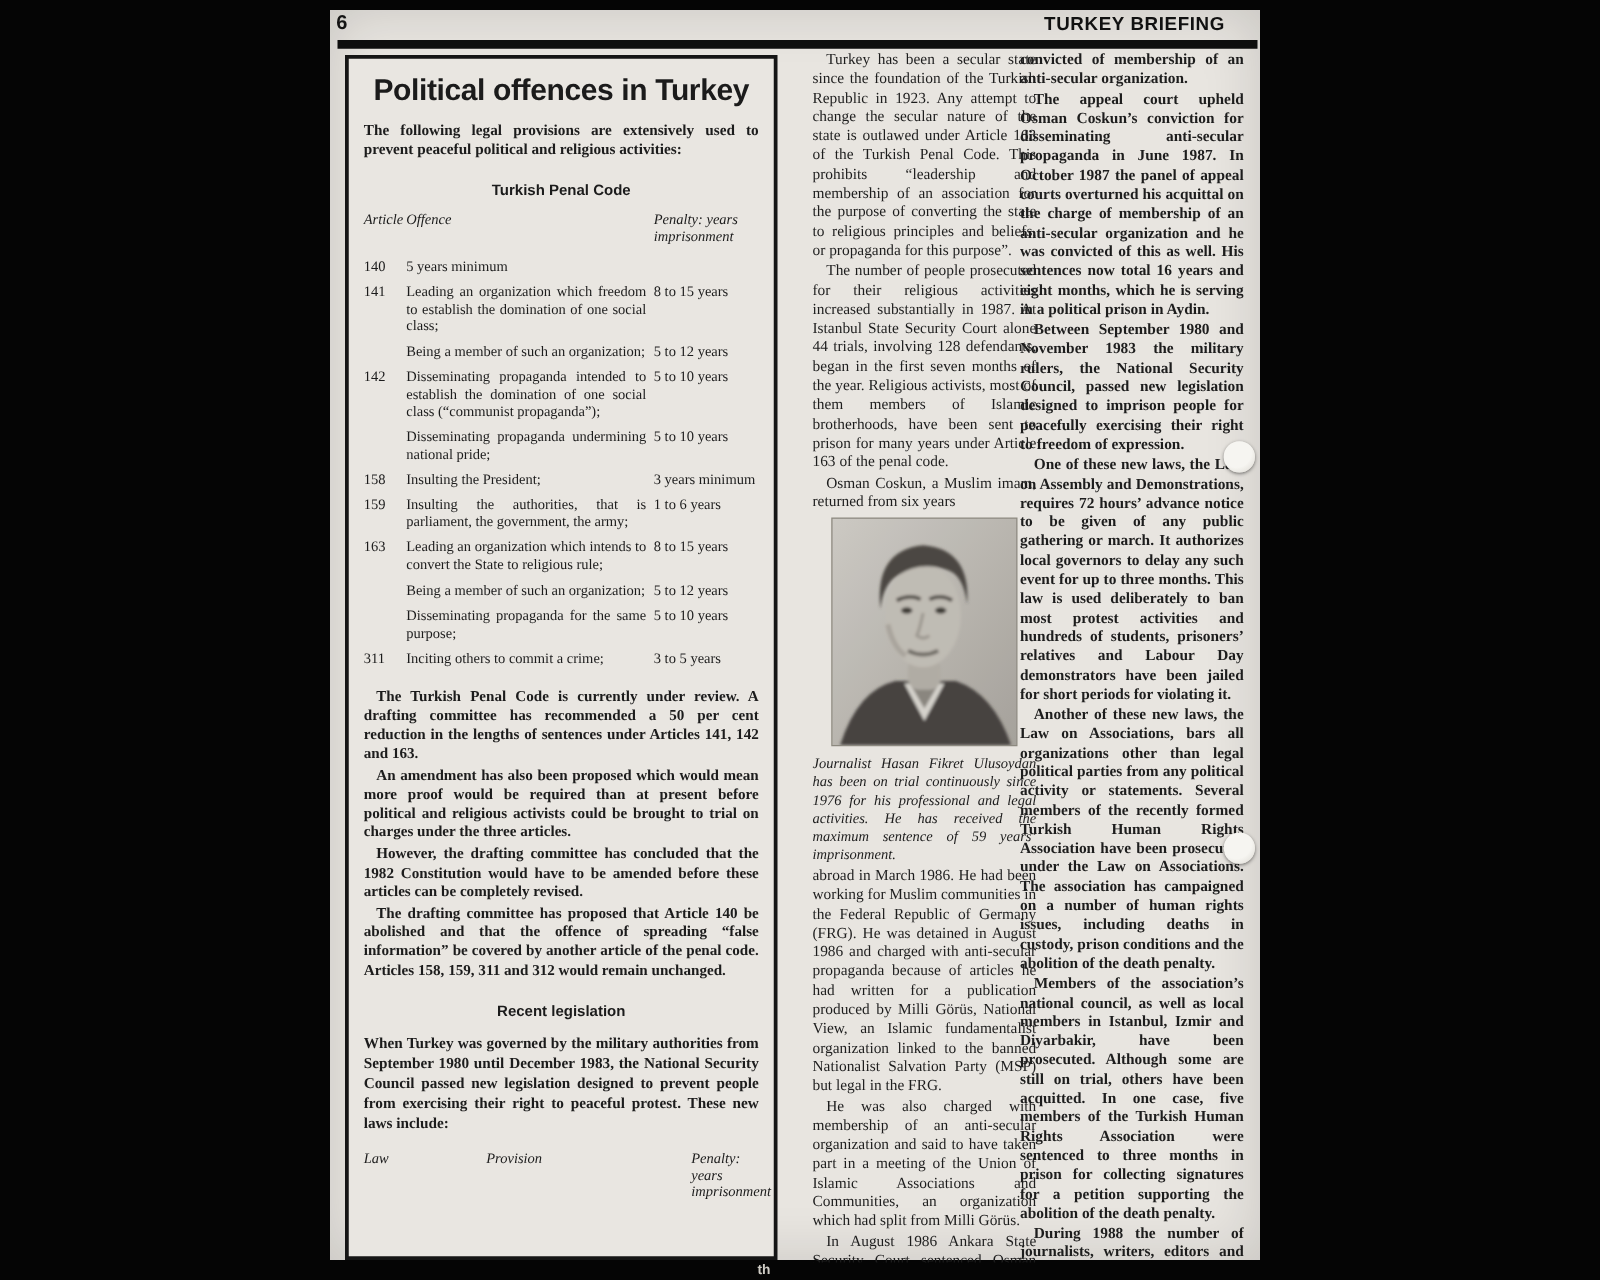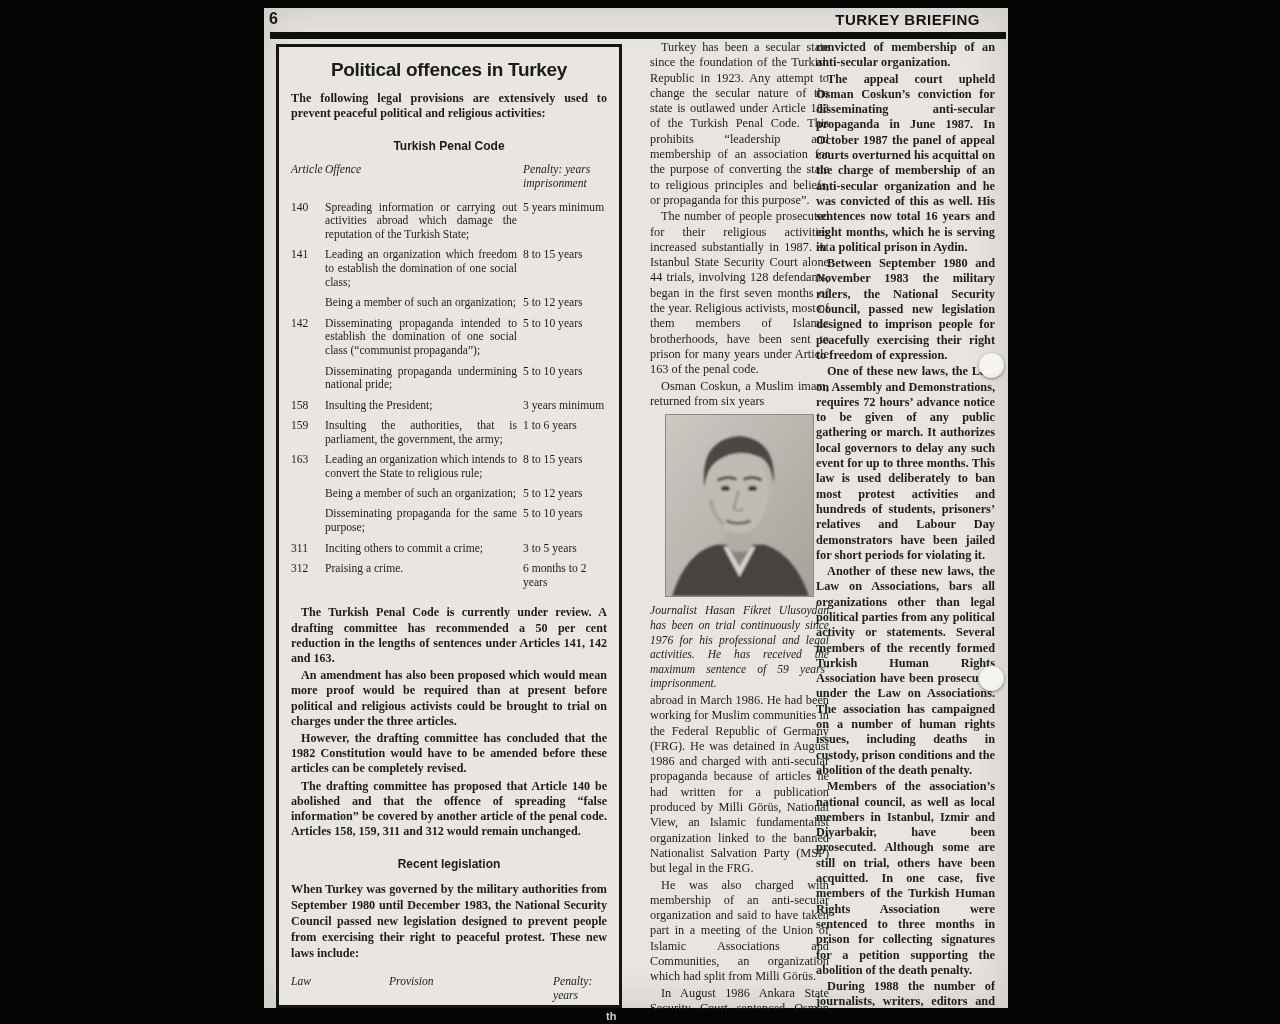--- a/index.html
+++ b/index.html
@@ -14,21 +14,21 @@
          font-weight:bold;font-size:16px;color:#141414;}
   .mast-title{position:absolute;right:28px;top:1px;font-family:"Liberation Sans",sans-serif;
          font-weight:bold;font-size:15px;letter-spacing:.5px;color:#111;}
   .head-rule{position:absolute;left:6px;top:24px;width:736px;height:7px;background:#0e0e0e;}
 
   
   .fbox{position:absolute;left:12px;top:36px;width:346px;height:964px;
         border:3px solid #151515;background:#e9e6e1;box-sizing:border-box;
         padding:8px 10px 6px 10px;overflow:hidden;}
   .fbox h1{margin:4px 0 10px 0;text-align:center;font-family:"Liberation Sans",sans-serif;
-        font-weight:bold;font-size:19px;color:#1b1b1b;letter-spacing:-.3px;}
+        font-weight:bold;font-size:24px;color:#1b1b1b;letter-spacing:-.3px;}
   .fbox .intro{font-weight:bold;font-size:12.2px;line-height:15px;text-align:justify;margin:0 2px 8px 2px;}
   .fbox h2{margin:18px 0 10px 0;text-align:center;font-family:"Liberation Sans",sans-serif;
         font-weight:bold;font-size:12px;color:#1b1b1b;}
   .tbl{font-size:11.6px;line-height:13.8px;margin:0 2px;}
   .thead{display:grid;grid-template-columns:28px 192px 1fr;column-gap:6px;
         font-style:italic;margin-bottom:10px;}
   .thead .h3{white-space:pre-line;}
   .trow{display:grid;grid-template-columns:28px 192px 1fr;column-gap:6px;margin-bottom:6.5px;
         text-align:left;}
   .c-off{text-align:justify;}
@@ -84,21 +84,20 @@
     <h2>Turkish Penal Code</h2>
     <div class="tbl">
       <div class="thead">
         <span>Article</span>
         <span>Offence</span>
         <span class="h3">Penalty: years
 imprisonment</span>
       </div>
       <div class="trow">
         <span class="c-art">140</span>
-        <span class="c-off">Spreading information or carrying out activities abroad which damage the reputation of the Turkish State;</span>
         <span class="c-pen">5 years minimum</span>
       </div>
       <div class="trow">
         <span class="c-art">141</span>
         <span class="c-off">Leading an organization which freedom to establish the domination of one social class;</span>
         <span class="c-pen">8 to 15 years</span>
       </div>
       <div class="trow">
         <span class="c-art"></span>
         <span class="c-off">Being a member of such an organization;</span>
@@ -136,25 +135,20 @@
       </div>
       <div class="trow">
         <span class="c-art"></span>
         <span class="c-off">Disseminating propaganda for the same purpose;</span>
         <span class="c-pen">5 to 10 years</span>
       </div>
       <div class="trow">
         <span class="c-art">311</span>
         <span class="c-off">Inciting others to commit a crime;</span>
         <span class="c-pen">3 to 5 years</span>
-      </div>
-      <div class="trow">
-        <span class="c-art">312</span>
-        <span class="c-off">Praising a crime.</span>
-        <span class="c-pen">6 months to 2 years</span>
       </div>
     </div>
 
     <div class="rev-block">
       <p class="rev">The Turkish Penal Code is currently under review. A drafting committee has recommended a 50 per cent reduction in the lengths of sentences under Articles 141, 142 and 163.</p>
       <p class="rev">An amendment has also been proposed which would mean more proof would be required than at present before political and religious activists could be brought to trial on charges under the three articles.</p>
       <p class="rev">However, the drafting committee has concluded that the 1982 Constitution would have to be amended before these articles can be completely revised.</p>
       <p class="rev">The drafting committee has proposed that Article 140 be abolished and that the offence of spreading “false information” be covered by another article of the penal code. Articles 158, 159, 311 and 312 would remain unchanged.</p>
     </div>
 

